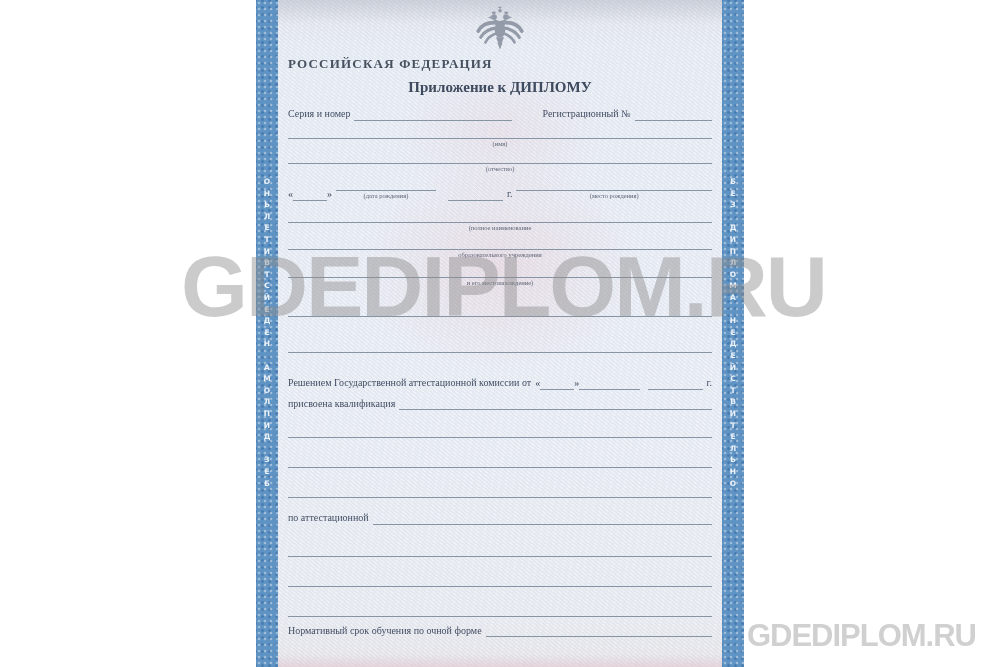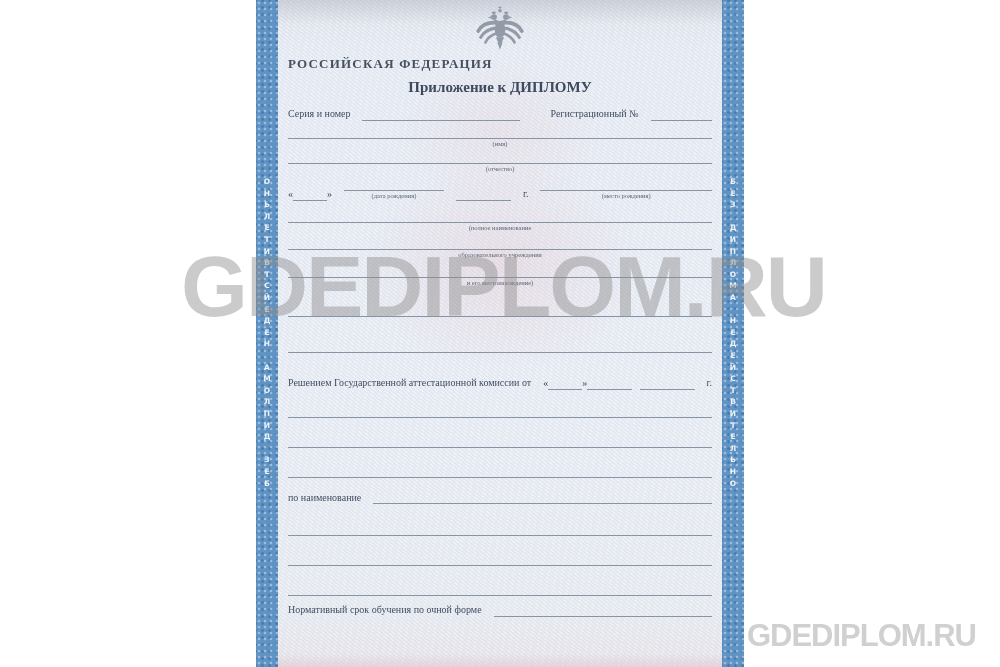--- a/index.html
+++ b/index.html
@@ -44,21 +44,21 @@
   .title2{text-align:center;font-weight:bold;font-size:13.5px;color:#3e4a5e;}
 
   .row{display:flex;align-items:flex-end;font-size:10px;line-height:1.25;color:#424e63;}
   .lbl{white-space:nowrap;}
   .line{display:block;border-bottom:1px solid #8794a4;height:11px;}
   .flex{flex:1;}
   .lw{display:flex;flex-direction:column;}
   .lw .line{width:100%;}
   .cap{font-size:6.5px;color:#5c6574;text-align:center;margin-top:1px;line-height:1.3;}
   .w34{width:34px;}.w55{width:55px;}.w100{width:100px;}.w160{width:158px;}
-  .gap8{width:8px;}.gap12{width:12px;}.gap30{width:30px;}.mright{margin-right:12px;}
+  .gap8{width:8px;}.gap12{width:12px;}.gap30{width:30px;}.mright{margin-right:4px;}
 
   .mt4{margin-top:4px;}.mt6{margin-top:6px;}.mt8{margin-top:8px;}
   .mt10{margin-top:10px;}.mt12{margin-top:12px;}.mt14{margin-top:14px;}
   .mt16{margin-top:16px;}.mt18{margin-top:18px;}.mt20{margin-top:20px;}
   .mt24{margin-top:24px;justify-content:flex-end;}
 
   
   .wm-center{position:absolute;left:181px;top:243px;z-index:5;
     font-family:"Liberation Sans",sans-serif;font-weight:bold;font-size:86px;
     letter-spacing:-2px;color:#8d8d8d;opacity:.45;white-space:nowrap;line-height:1;}
@@ -183,33 +183,37 @@
         <span class="lbl mright">Решением Государственной аттестационной комиссии от</span>
         <span class="lbl">«</span>
         <span class="line w34"></span>
         <span class="lbl">»</span>
         <span class="line flex"></span>
         <span class="gap8"></span>
         <span class="line w55 mright"></span>
         <span class="lbl">г.</span>
       </div>
 
+      <div class="row mt8">
+        <span class="lbl mright">присвоена квалификация</span>
+        <span class="line flex"></span>
+      </div>
 
       <div class="row mt16">
         <span class="line flex"></span>
       </div>
       <div class="row mt18">
         <span class="line flex"></span>
       </div>
       <div class="row mt18">
         <span class="line flex"></span>
       </div>
 
       <div class="row mt14">
-        <span class="lbl mright">по наименование</span>
+        <span class="lbl mright">по аттестационной</span>
         <span class="line flex"></span>
       </div>
 
       <div class="row mt20">
         <span class="line flex"></span>
       </div>
       <div class="row mt18">
         <span class="line flex"></span>
       </div>
       <div class="row mt18">

